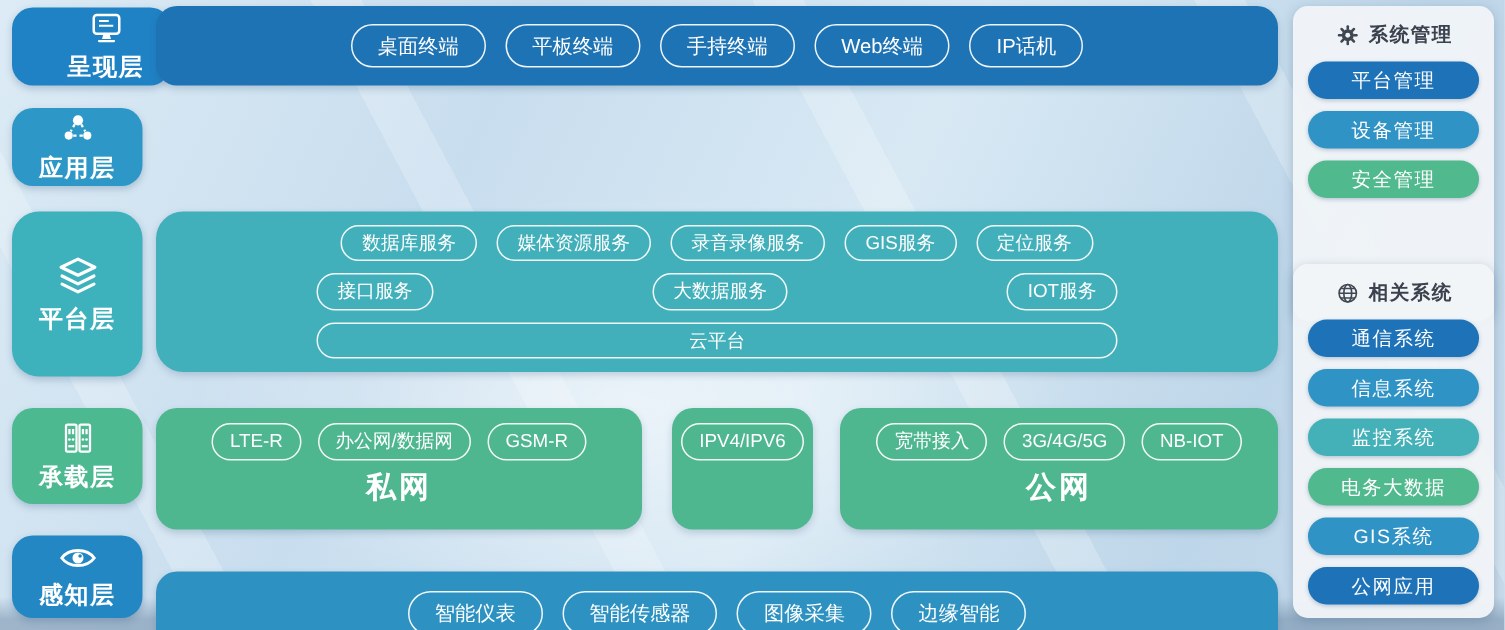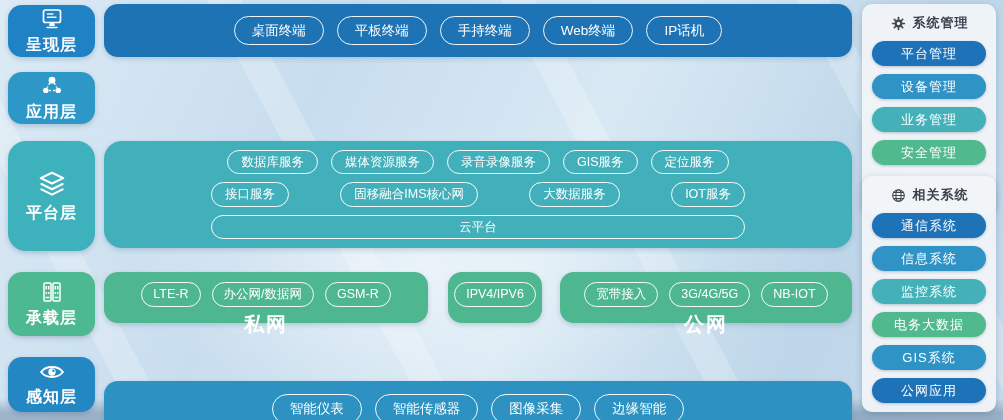--- a/index.html
+++ b/index.html
@@ -28,21 +28,21 @@
   .pill{display:inline-block;border:1.4px solid rgba(255,255,255,.93);border-radius:16px;
     color:#fff;font-size:13px;line-height:1;padding:6px 15px;white-space:nowrap;}
   .band1 .pill,.band5 .pill{font-size:13.5px;padding:7px 17px;text-align:center;}
   .band2 .pill-row{gap:72px;}
   .band3 .col{width:534px;display:flex;flex-direction:column;gap:8px;}
   .band3 .pill{padding:5px 13px;font-size:12.5px;}
   .r2{justify-content:space-between;}
   .row-full .pill{flex:1;text-align:center;}
   
   .band4-wrap{position:absolute;left:104px;top:272px;width:748px;height:65px;display:flex;}
-  .group-box{height:51px;border-radius:14px;display:flex;flex-direction:column;align-items:center;
+  .group-box{height:81px;border-radius:14px;display:flex;flex-direction:column;align-items:center;
     padding-top:10px;box-sizing:border-box;box-shadow:0 2px 5px rgba(40,80,120,.22);}
   .ga{width:324px;} .gb{width:94px;margin-left:20px;} .gc{width:292px;margin-left:18px;}
   .group-box .pill{padding:5px 11px;font-size:12.5px;}
   .group-box .pill-row{gap:11px;}
   .group-label{color:#fff;font-size:20px;font-weight:bold;margin-top:4px;letter-spacing:2px;}
   
   .sidebar{position:absolute;left:862px;top:0;width:134px;}
   .panel{position:absolute;left:0;width:134px;background:rgba(241,244,248,.94);border-radius:10px;
     box-shadow:0 2px 7px rgba(60,90,120,.3);box-sizing:border-box;padding:10px 9px;}
   .p1{top:4px;height:210px;} .p2{top:176px;height:236px;}
@@ -51,21 +51,21 @@
   .btn-col{display:flex;flex-direction:column;align-items:center;gap:8px;}
   .side-btn{width:114px;height:25px;line-height:25px;border-radius:14px;color:#fff;
     font-size:13px;text-align:center;letter-spacing:1px;box-shadow:0 1px 3px rgba(40,80,120,.3);}
 </style>
 </head>
 <body>
 
 <div class="stage">
   <div class="bg"></div>
 
-  <div class="badge b1" style="background: rgb(31, 130, 196);">
+  <div class="badge b1" style="background: rgb(31, 130, 196); padding-left: 19px;">
     <span class="icon">
       <svg width="24" height="24" viewBox="0 0 24 24">
           <rect x="3.5" y="3" width="17" height="12.5" rx="2" fill="none" stroke="#fff" stroke-width="1.7"></rect>
           <line x1="7" y1="7" x2="13.5" y2="7" stroke="#fff" stroke-width="1.4"></line>
           <line x1="7" y1="10.2" x2="16.5" y2="10.2" stroke="#fff" stroke-width="1.4"></line>
           <path d="M10 15.5 L9 19 L15 19 L14 15.5 Z" fill="#fff"></path>
           <line x1="7" y1="20.4" x2="17" y2="20.4" stroke="#fff" stroke-width="1.5" stroke-linecap="round"></line>
         </svg>
     </span>
     <span class="badge-label">呈现层</span>
@@ -140,21 +140,20 @@
     <div class="col">
       <div class="pill-row r1">
           <span class="pill">数据库服务</span>
           <span class="pill">媒体资源服务</span>
           <span class="pill">录音录像服务</span>
           <span class="pill">GIS服务</span>
           <span class="pill">定位服务</span>
         </div>
       <div class="pill-row r2">
           <span class="pill">接口服务</span>
-          <span class="pill">固移融合IMS核心网</span>
           <span class="pill">大数据服务</span>
           <span class="pill">IOT服务</span>
         </div>
       <div class="pill-row row-full">
           <span class="pill">云平台</span>
         </div>
     </div>
   </div>
 
   <div class="band4-wrap">
@@ -207,21 +206,20 @@
                 <circle cx="12" cy="12" r="5.6"></circle>
               </g>
               <circle cx="12" cy="12" r="2.3" fill="#f1f4f8"></circle>
             </svg>
         </span>
         <span class="panel-title">系统管理</span>
       </header>
       <div class="btn-col">
           <div class="side-btn" style="background: rgb(29, 114, 184);">平台管理</div>
           <div class="side-btn" style="background: rgb(48, 147, 198);">设备管理</div>
-          <div class="side-btn" style="background: rgb(68, 177, 185);">业务管理</div>
           <div class="side-btn" style="background: rgb(80, 185, 141);">安全管理</div>
         </div>
     </section>
 
     <section class="panel p2">
       <header>
         <span class="icon">
           <svg width="17" height="17" viewBox="0 0 24 24" fill="none" stroke="#3f4750" stroke-width="1.5">
               <circle cx="12" cy="12" r="8.2"></circle>
               <ellipse cx="12" cy="12" rx="3.7" ry="8.2"></ellipse>

